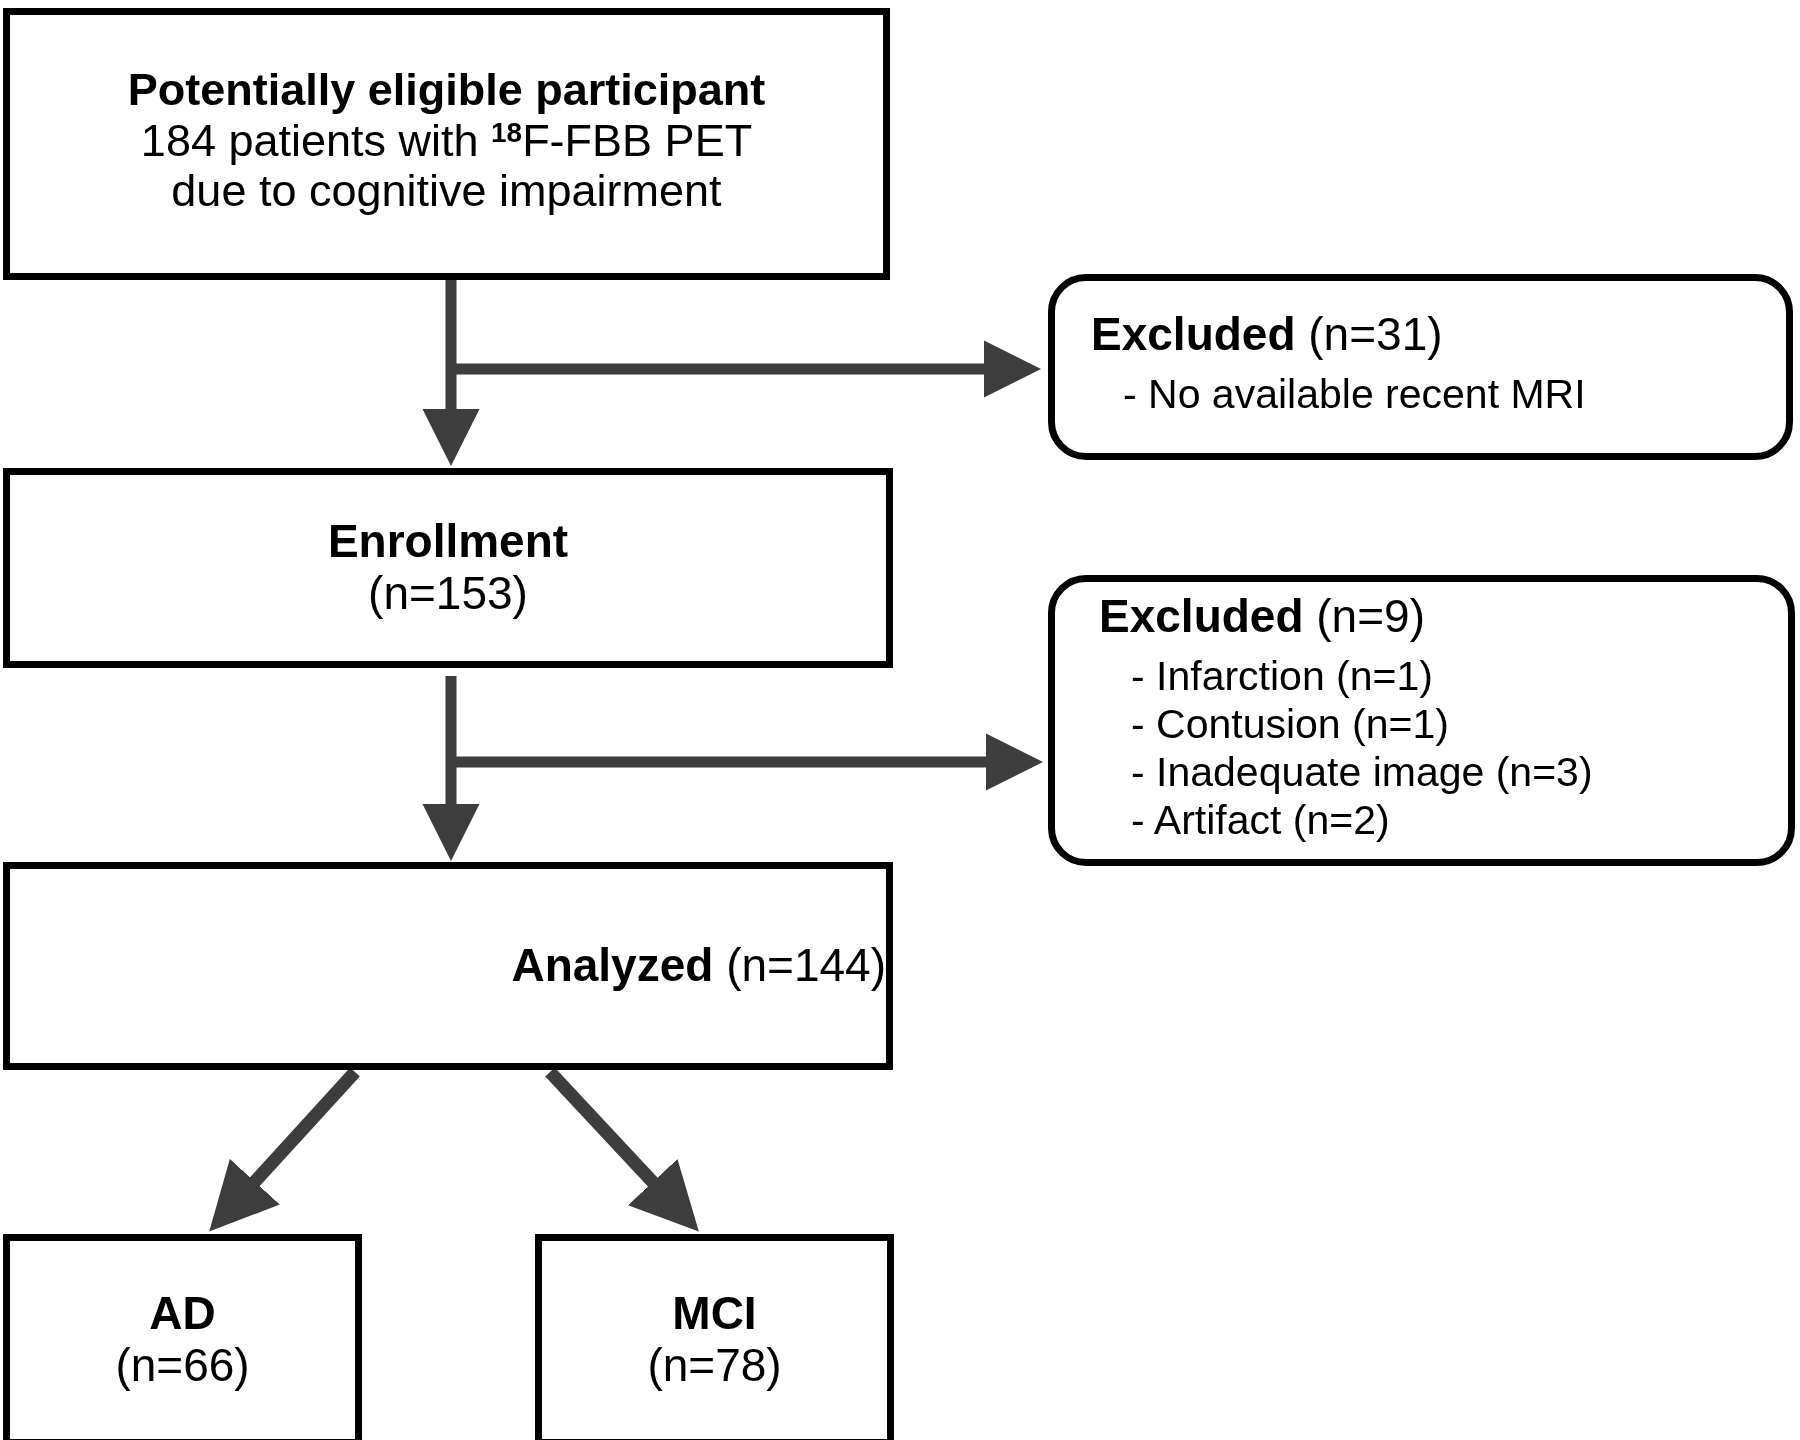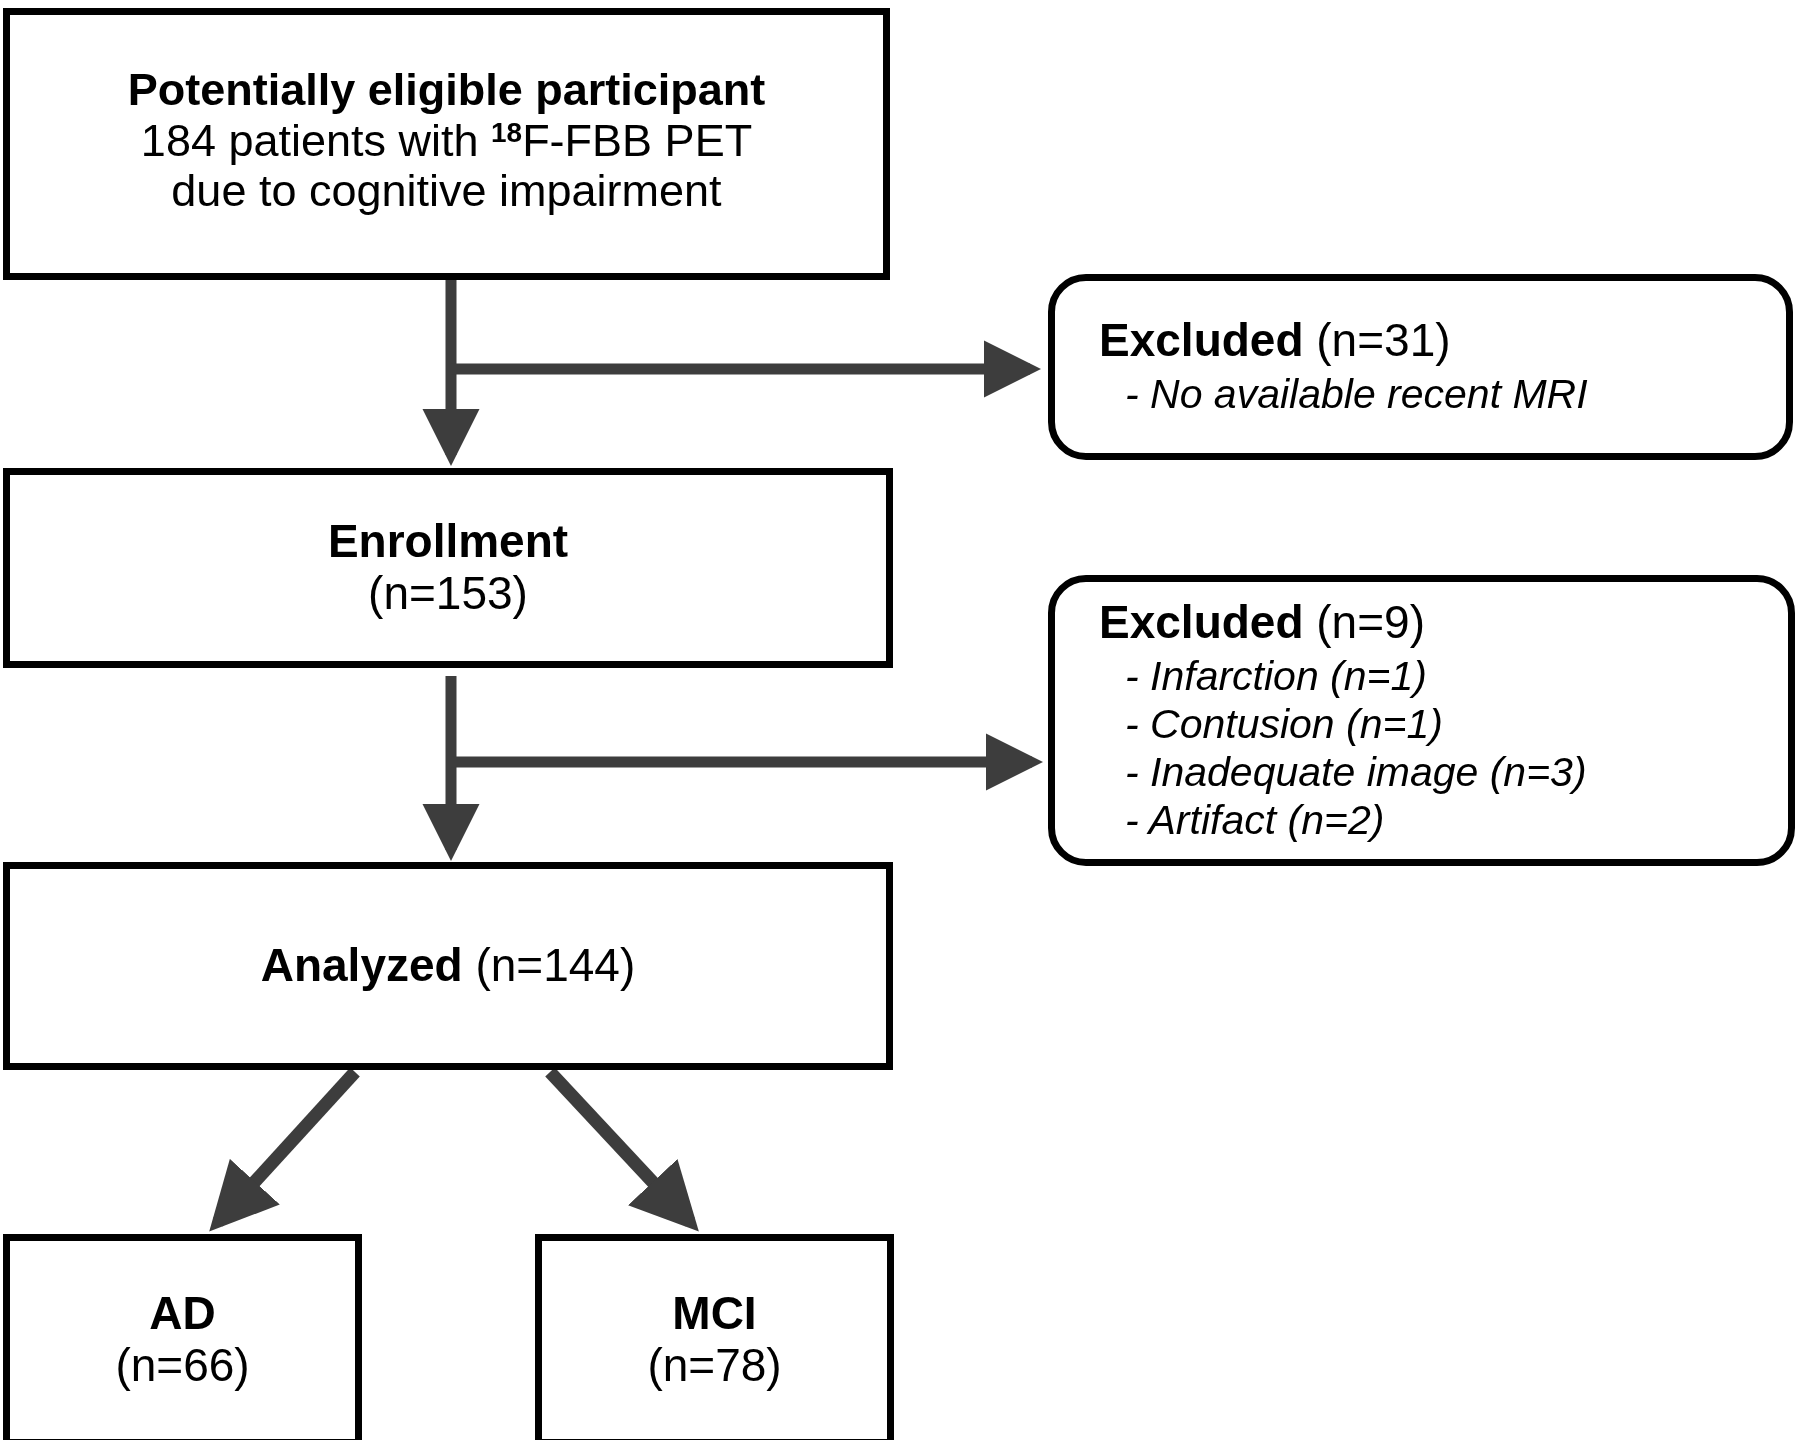--- a/index.html
+++ b/index.html
@@ -55,37 +55,36 @@
     font-size: 0.62em;
     vertical-align: 0.52em;
     line-height: 0;
     font-weight: bold;
   }
 
   .excl-head {
     margin: 0 0 2px 28px;
   }
   .excl-list {
-    margin: 2px;
+    margin: 8px;
     padding: 0;
     list-style: none;
-    font-style: italic;
   }
   .excl-list li {
     margin: 0 0 1px 52px;
     white-space: nowrap;
   }
 
   
   #node-eligible { left: 3px;    top: 8px;    width: 887px;  height: 272px; padding: 6px 10px 12px; }
   #node-enroll   { left: 3px;    top: 468px;  width: 890px;  height: 200px; }
-  #node-analyzed { left: 3px;    top: 862px;  width: 890px;  height: 208px; }
+  #node-analyzed { left: 3px;    top: 862px;  width: 890px;  height: 208px; align-items: flex-end; }
   #node-ad       { left: 3px;    top: 1234px; width: 359px;  height: 212px; }
   #node-mci      { left: 535px;  top: 1234px; width: 359px;  height: 212px; }
-  #node-excl1    { left: 1048px; top: 274px;  width: 745px;  height: 186px; padding: 16px 16px; }
+  #node-excl1    { left: 1048px; top: 274px;  width: 745px;  height: 186px; padding: 16px 8px; }
   #node-excl2    { left: 1048px; top: 575px;  width: 747px;  height: 291px; padding: 16px 16px; }
 
   
   #connectors {
     position: absolute;
     left: 0; top: 0;
     width: 1800px; height: 1440px;
     pointer-events: none;
   }
 </style>

